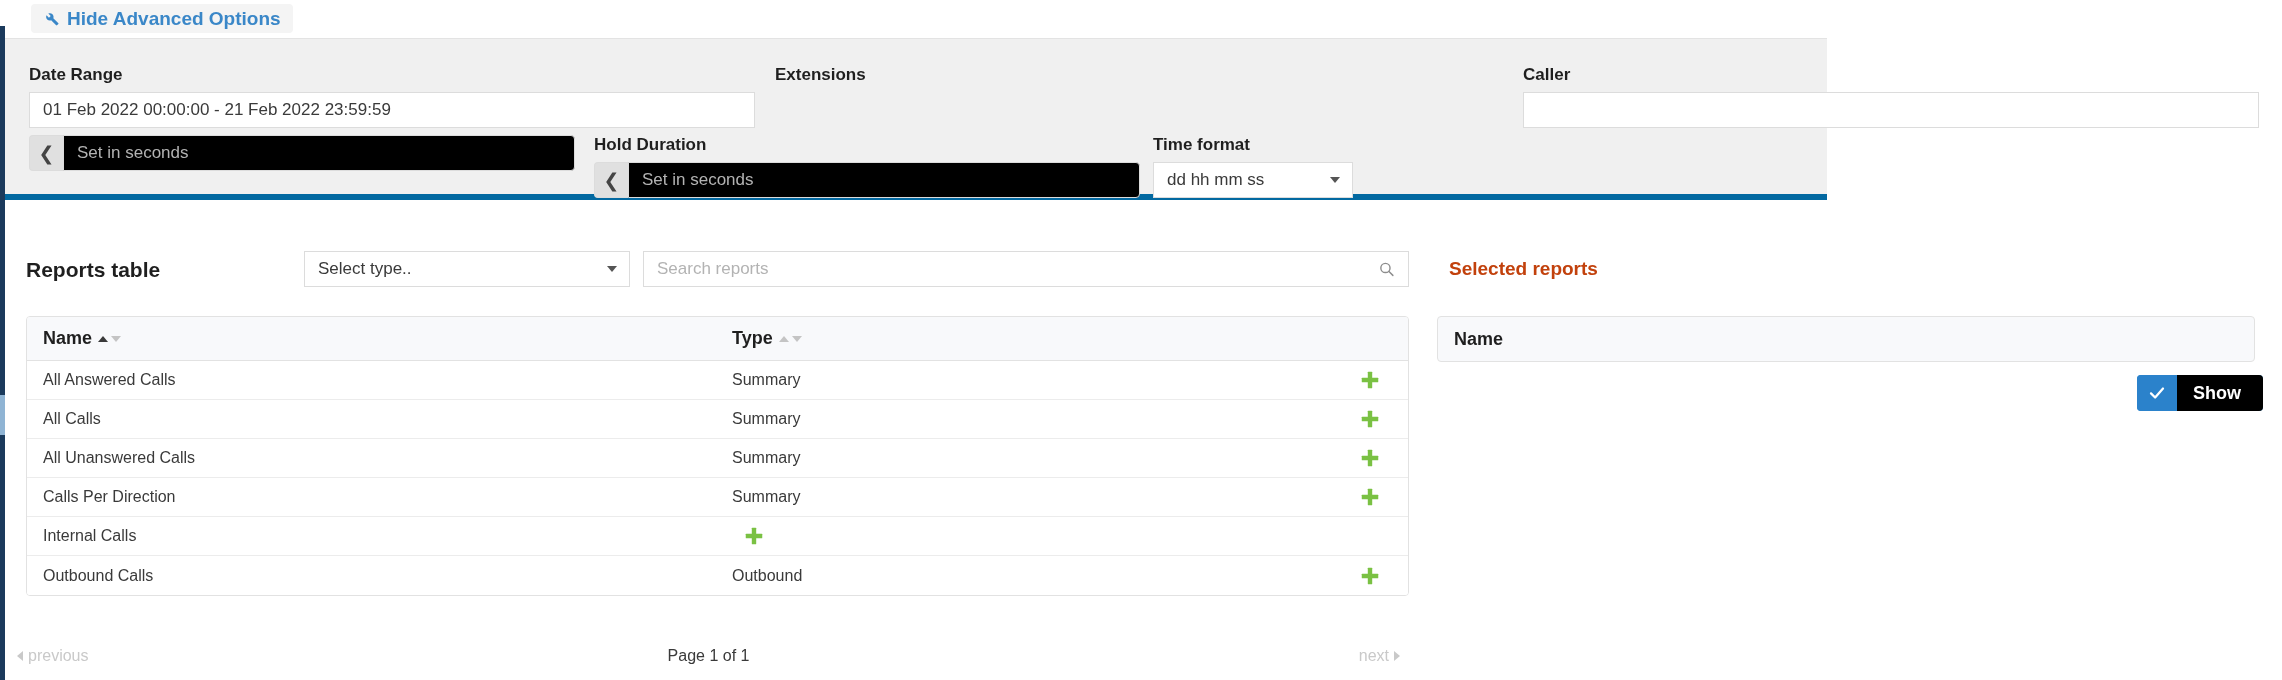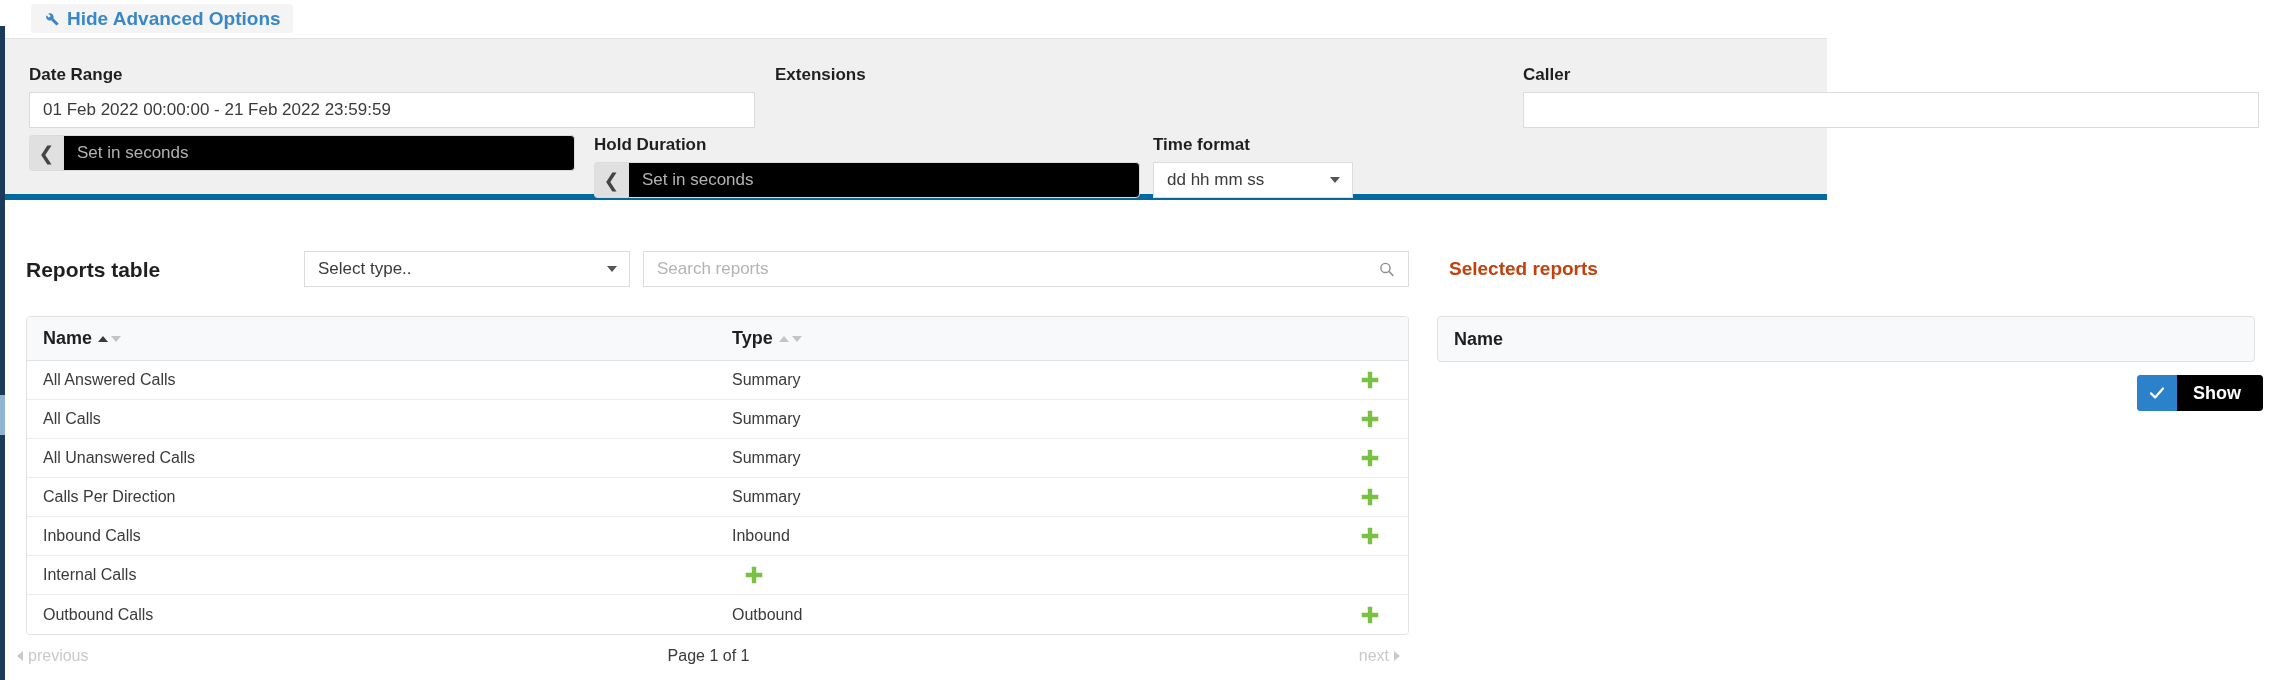--- a/index.html
+++ b/index.html
@@ -492,32 +492,20 @@
           <div class="col-act">
             <span class="plus-btn">
               <svg width="22" height="22" viewBox="0 0 24 24" fill="#7ac143">
                 <rect x="9.6" y="3" width="4.8" height="18" rx="0.6"></rect>
                 <rect x="3" y="9.6" width="18" height="4.8" rx="0.6"></rect>
               </svg>
             </span>
           </div>
         </div>
         <div class="row">
-          <div class="col-name cell">Inbound Calls</div>
-          <div class="col-type cell">Inbound</div>
-          <div class="col-act">
-            <span class="plus-btn">
-              <svg width="22" height="22" viewBox="0 0 24 24" fill="#7ac143">
-                <rect x="9.6" y="3" width="4.8" height="18" rx="0.6"></rect>
-                <rect x="3" y="9.6" width="18" height="4.8" rx="0.6"></rect>
-              </svg>
-            </span>
-          </div>
-        </div>
-        <div class="row">
           <div class="col-name cell">Internal Calls</div>
           <div class="col-act">
             <span class="plus-btn">
               <svg width="22" height="22" viewBox="0 0 24 24" fill="#7ac143">
                 <rect x="9.6" y="3" width="4.8" height="18" rx="0.6"></rect>
                 <rect x="3" y="9.6" width="18" height="4.8" rx="0.6"></rect>
               </svg>
             </span>
           </div>
         </div>

